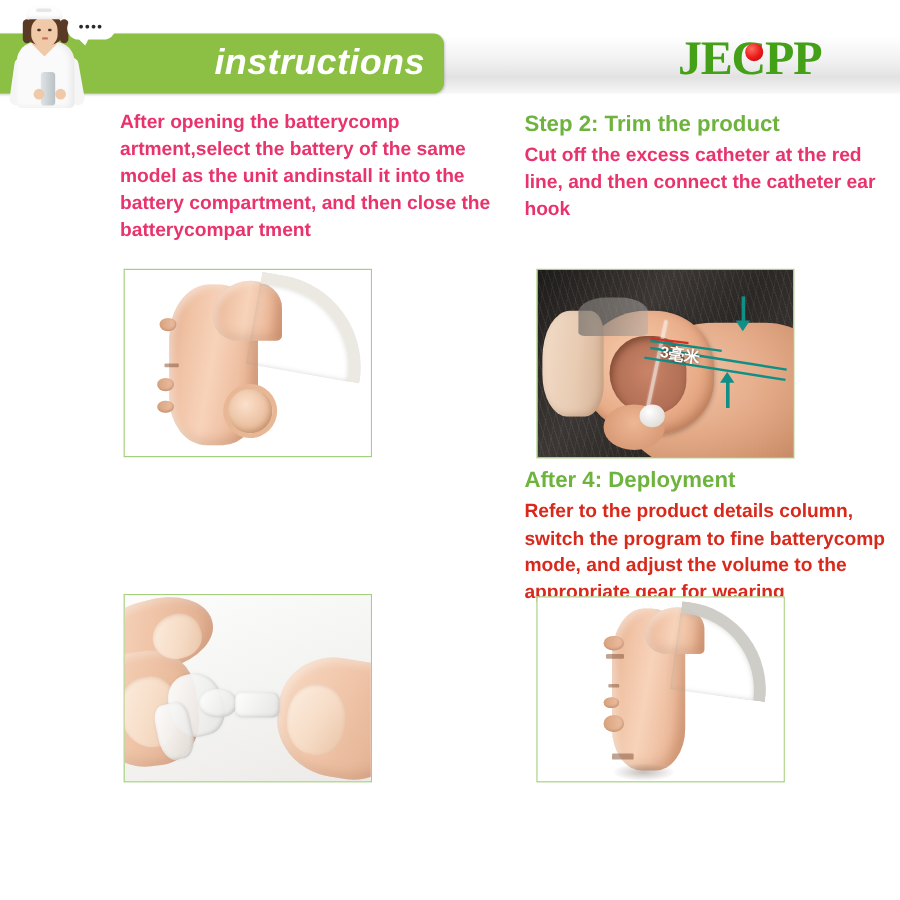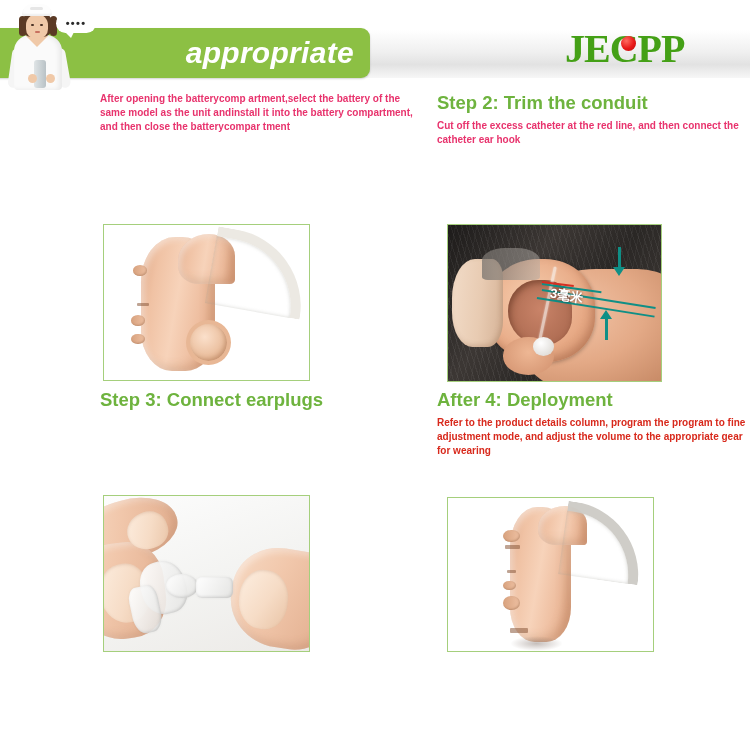--- a/index.html
+++ b/index.html
@@ -176,21 +176,21 @@
 
   .step-title {
     color: #6eb33e;
     font-size: 18.5px;
     font-weight: bold;
     line-height: 1.2;
     margin: 0 0 5px 0;
     white-space: nowrap;
   }
   .step-body {
-    font-size: 10px;
+    font-size: 16px;
     font-weight: bold;
     line-height: 1.40;
     margin: 0;
   }
   .pink  { color: #e8336d; }
   .red   { color: #d8291c; }
 
   .photo {
     position: absolute;
     border: 1px solid #a5cf7c;
@@ -349,21 +349,21 @@
     box-shadow: inset -1px -1px 3px rgba(150,150,150,0.4), 0 0 3px rgba(0,0,0,0.06);
   }
 </style>
 </head>
 <body>
 
 <div id="header">
   <div class="header-grad"></div>
 
   <div class="banner">
-    <span class="banner-label">appropriate</span>
+    <span class="banner-label">instructions</span>
   </div>
 
   <div id="nurse">
     <div class="n-arm l"></div>
     <div class="n-arm r"></div>
     <div class="n-body"></div>
     <div class="n-item"></div>
     <div class="n-hand l"></div>
     <div class="n-hand r"></div>
     <div class="n-collar"></div>
@@ -399,21 +399,21 @@
     <div class="bte-hook" style="left:52%; top:6%; width:42%; height:44%; border-width:10px 10px 0 0; border-radius:0 90px 0 0; transform:rotate(10deg);"></div>
     <div class="bte-ctrl" style="left:14%; top:26%; width:7%; height:7%;"></div>
     <div class="bte-ctrl" style="left:13%; top:58%; width:7%; height:7%;"></div>
     <div class="bte-ctrl" style="left:13%; top:70%; width:7%; height:7%;"></div>
     <div class="bte-slot" style="left:16%; top:50%; width:6%; height:2%;"></div>
     <div class="bte-batt" style="left:40%; top:61%; width:18%; height:24%;"></div>
   </div>
 </div>
 
 <div class="col-right" style="top:92px;">
-  <p class="step-title">Step 2: Trim the conduit</p>
+  <p class="step-title">Step 2: Trim the product</p>
   <p class="step-body pink">Cut off the excess catheter at the red line, and then connect the catheter ear hook</p>
 </div>
 
 <div class="photo" style="left:447px; top:224px; width:213px; height:156px;">
   <div class="ear-stage">
     <div class="ear-hair"></div>
     <div class="ear-skin"></div>
     <div class="ear-outer"></div>
     <div class="ear-inner"></div>
     <div class="ear-lobe"></div>
@@ -434,21 +434,20 @@
     <div class="ann-arrow" style="left:72%; top:56%;">
       <div class="shaft" style="left:4px; top:6px; height:22px;"></div>
       <div class="head" style="left:-1px; top:-2px; border-bottom:9px solid #0f8f86;"></div>
     </div>
 
     <span class="ann-text" style="left:48%; top:40%;">3毫米</span>
   </div>
 </div>
 
 <div class="col-left" style="top:389px;">
-  <p class="step-title">Step 3: Connect earplugs</p>
 </div>
 
 <div class="photo" style="left:103px; top:495px; width:205px; height:155px;">
   <div class="plug-stage">
     <div class="finger" style="left:-10%; top:2%; width:46%; height:38%; border-radius:40% 52% 46% 40%; transform:rotate(-16deg);"></div>
     <div class="finger" style="left:-14%; top:30%; width:44%; height:62%; border-radius:44% 40% 40% 50%; transform:rotate(-7deg);"></div>
     <div class="nail" style="left:-2%; top:44%; width:24%; height:38%; border-radius:48% 42% 46% 50%; transform:rotate(-12deg);"></div>
     <div class="nail" style="left:11%; top:10%; width:20%; height:24%; border-radius:50% 46% 44% 50%; transform:rotate(-20deg);"></div>
 
     <div class="finger" style="left:62%; top:34%; width:52%; height:64%; border-radius:44% 36% 40% 48%; transform:rotate(9deg);"></div>
@@ -456,21 +455,21 @@
 
     <div class="plug-part" style="left:18%; top:42%; width:22%; height:34%; border-radius:42% 48% 40% 46%; transform:rotate(-14deg);"></div>
     <div class="plug-part" style="left:30%; top:50%; width:16%; height:16%; border-radius:50%;"></div>
     <div class="plug-part" style="left:45%; top:52%; width:18%; height:14%; border-radius:6px;"></div>
     <div class="plug-part" style="left:13%; top:58%; width:14%; height:30%; border-radius:30% 30% 40% 40%; transform:rotate(-12deg);"></div>
   </div>
 </div>
 
 <div class="col-right" style="top:389px;">
   <p class="step-title">After 4: Deployment</p>
-  <p class="step-body red">Refer to the product details column, program the program to fine adjustment mode, and adjust the volume to the appropriate gear for wearing</p>
+  <p class="step-body red">Refer to the product details column, switch the program to fine batterycomp mode, and adjust the volume to the appropriate gear for wearing</p>
 </div>
 
 <div class="photo" style="left:447px; top:497px; width:205px; height:153px;">
   <div class="bte-stage">
     <div class="bte-body" style="left:30%; top:6%; width:30%; height:88%; border-radius:44% 46% 40% 40% / 30% 28% 26% 26%;"></div>
     <div class="bte-body" style="left:44%; top:5%; width:24%; height:26%; border-radius:60% 50% 10% 40%;"></div>
     <div class="bte-hook" style="left:56%; top:5%; width:34%; height:42%; border-width:10px 10px 0 0; border-color:rgba(205,203,198,0.95); border-radius:0 80px 0 0; transform:rotate(8deg);"></div>
     <div class="bte-ctrl" style="left:27%; top:21%; width:8%; height:8%;"></div>
     <div class="bte-slot" style="left:28%; top:31%; width:7%; height:2.5%;"></div>
     <div class="bte-ctrl" style="left:27%; top:54%; width:6%; height:6%;"></div>

